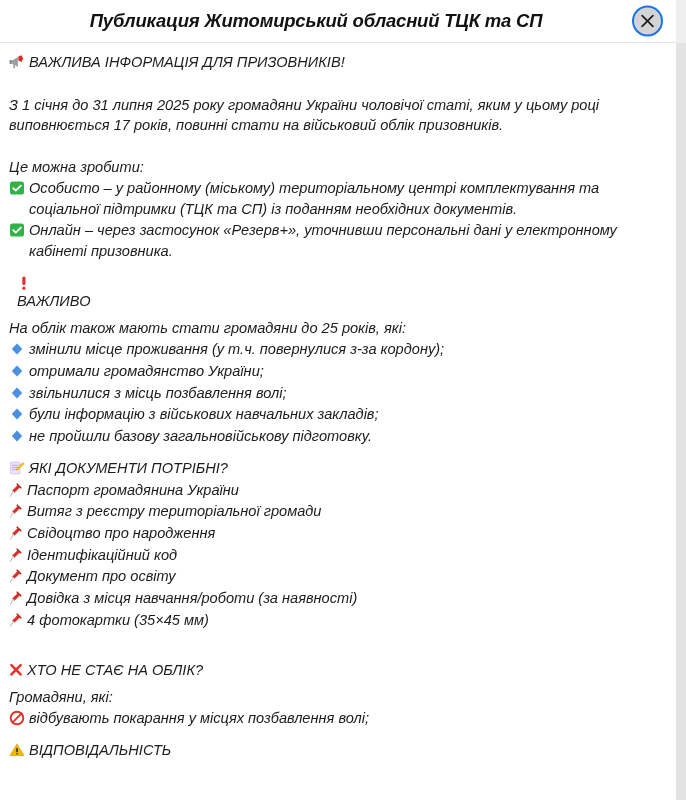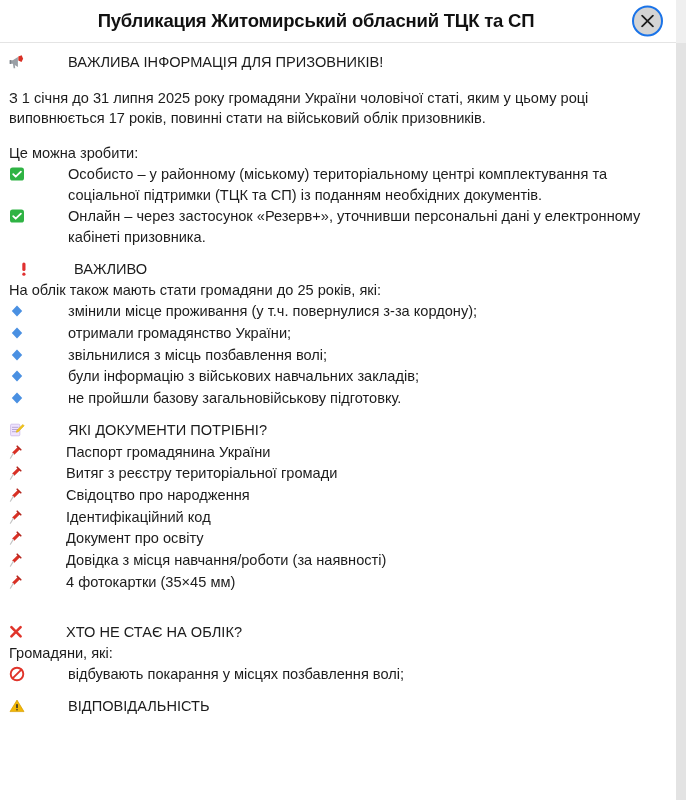--- a/index.html
+++ b/index.html
@@ -27,20 +27,21 @@
   
   .modal {
     position: absolute;
     left: 0;
     top: 0;
     width: 676px;
     height: 800px;
     background: #ffffff;
     box-sizing: border-box;
     overflow: hidden;
+    font-style: italic;
   }
 
   .modal-header {
     position: relative;
     height: 43px;
     background: #ffffff;
     border-bottom: 1px solid #e4e4e4;
     display: flex;
     align-items: center;
     justify-content: center;
@@ -84,21 +85,21 @@
   .modal-body {
     padding: 9px 10px 4px 9px;
     box-sizing: border-box;
     font-size: 14.6px;
     line-height: 1.42;
     color: #1c1c1c;
   }
 
   
   .para {
-    margin: 0 0 0 0;
+    margin: 7px 0 0 0;
     padding: 0;
   }
 
   .ico {
     display: inline-block;
     vertical-align: -2px;
     margin-right: 4px;
     width: 16px;
     height: 16px;
     line-height: 0;
@@ -108,27 +109,27 @@
   .ico-sm {
     width: 14px;
     height: 16px;
   }
   .ico-sm svg { width: 14px; height: 16px; }
 
   .listline {
     display: flex;
     align-items: flex-start;
     margin: 0 0 1px 0;
-    gap: 39px;
   }
   .listline .ico { flex: 0 0 auto; margin-top: 2px; }
   .listline .txt { flex: 1 1 auto; }
 
   .indent-head {
     padding-left: 8px;
+    flex-direction: column;
   }
   .spacer-10 { height: 10px; }
   .spacer-14 { height: 14px; }
 
   .right-gutter {
     position: absolute;
     right: 0;
     top: 0;
     width: 10px;
     height: 800px;

